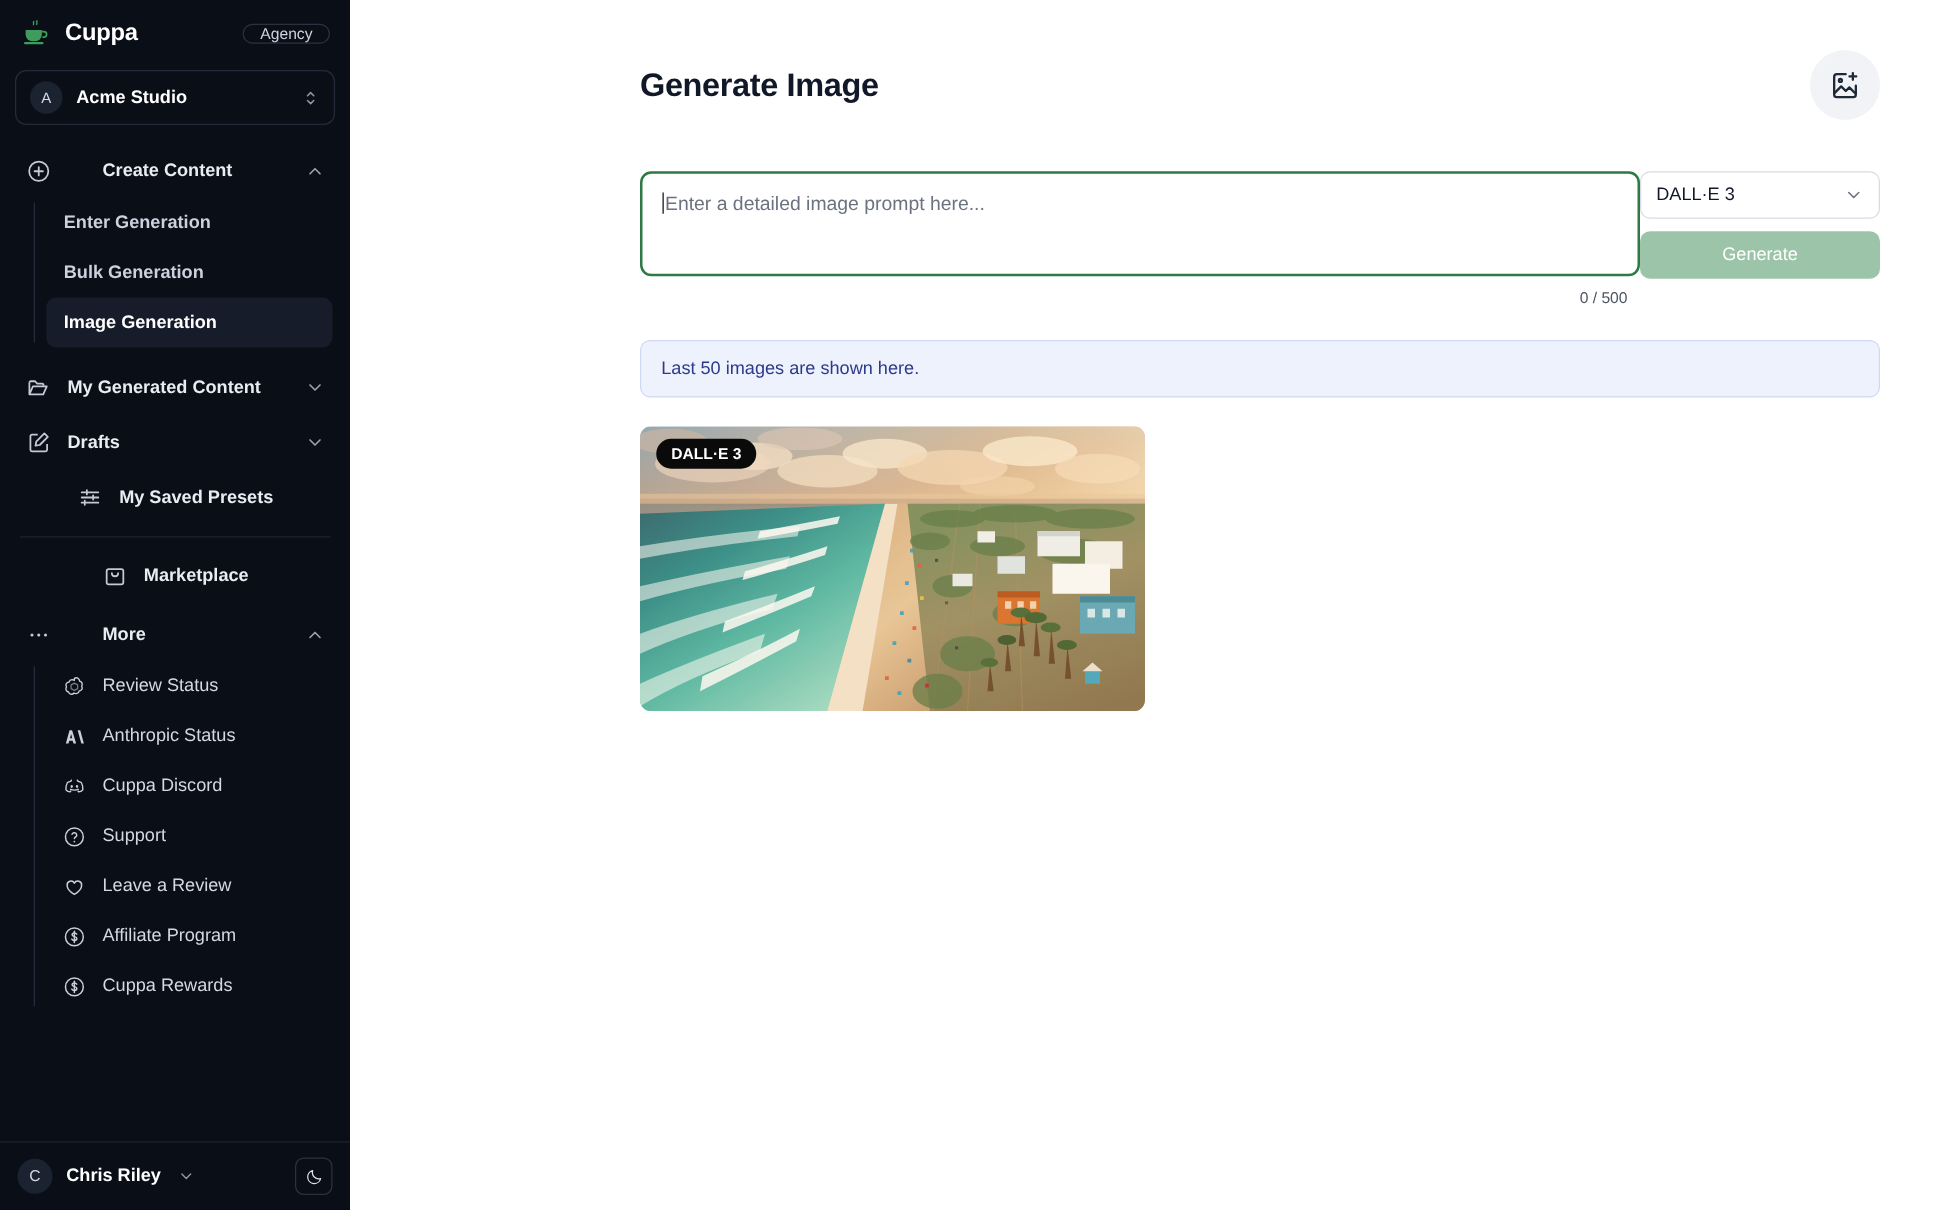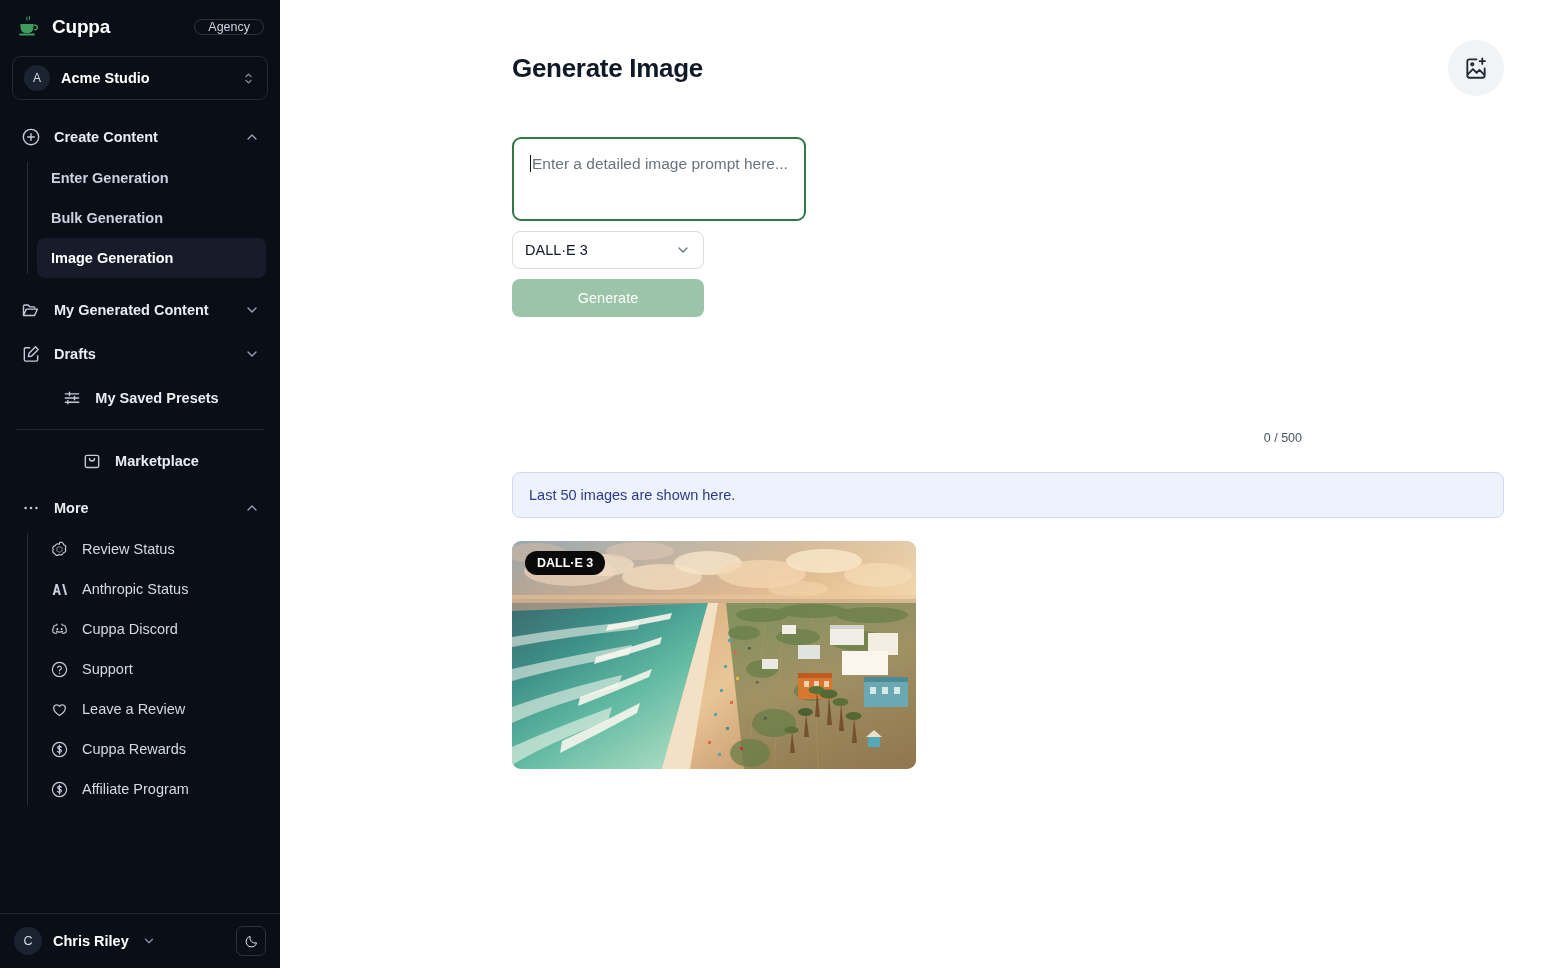--- a/index.html
+++ b/index.html
@@ -53,21 +53,21 @@
   .sb-org-caret { margin-left: auto; color: #8d96a6; display:flex; }
 
   .sb-scroll { flex: 1 1 auto; overflow: hidden; padding-top: 2px; }
 
   .nav-group-head {
     display: flex; align-items: center; gap: 13px;
     height: 42px; margin: 0 12px; padding: 0 8px;
     border-radius: 8px; cursor: pointer;
   }
   .nav-group-head .ic { width: 21px; height: 21px; flex:0 0 21px; color:#c3cad6; display:flex; align-items:center; justify-content:center;}
-  .nav-group-head .lbl { color: #e9ecf1; font-size: 14.5px; font-weight: bold; }
+  .nav-group-head .lbl { color: #e9ecf1; font-size: 14.5px; font-weight: bold; margin-left: 28px; }
   .nav-group-head .chev { margin-left: auto; color: #9aa3b2; display:flex; }
 
   .nav-sub { position: relative; margin-left: 27px; padding-left: 0; }
   .nav-sub::before {
     content: ""; position: absolute; left: 0; top: 4px; bottom: 4px;
     width: 1px; background: #252d3c;
   }
   .nav-sub-item {
     margin-left: 10px; margin-right: 14px;
     height: 40px; display: flex; align-items: center;
@@ -119,21 +119,21 @@
   .page-title { font-size: 26px; font-weight: bold; color: #111827; letter-spacing: -0.3px; }
   .head-icon-btn {
     margin-left: auto; width: 56px; height: 56px;
     border-radius: 50%; background: #f1f3f6;
     display: flex; align-items: center; justify-content: center;
     color: #1f2937; cursor: pointer;
   }
 
   .content { padding: 41px 56px 0 232px; }
 
-  .prompt-row { display: flex; gap: 10px; align-items: flex-start; flex-direction: column; }
+  .prompt-row { display: flex; align-items: flex-start; }
   .prompt-box {
     flex: 1 1 auto;
     height: 84px;
     border: 2px solid #2d7a44;
     border-radius: 9px;
     padding: 15px 16px;
     font-size: 15.5px;
     color: #6b7280;
     background: #fff;
     position: relative;
@@ -370,32 +370,32 @@
         </div>
 
         <div class="nav-sub-item with-icon">
           <span class="ic">
             <svg viewBox="0 0 24 24" width="19" height="19" fill="none" stroke="currentColor" stroke-width="1.5">
               <circle cx="12" cy="12" r="9"></circle>
               <path d="M14.4 9.3c-.5-.8-1.4-1.2-2.4-1.2-1.3 0-2.3.7-2.3 1.8 0 2.4 4.8 1.3 4.8 3.8 0 1.2-1.1 1.9-2.5 1.9-1.1 0-2.1-.4-2.6-1.3" stroke-linecap="round"></path>
               <path d="M12 6.3v11.4" stroke-linecap="round"></path>
             </svg>
           </span>
-          <span>Cuppa Rewards</span>
+          <span>Affiliate Program</span>
         </div>
 
         <div class="nav-sub-item with-icon">
           <span class="ic">
             <svg viewBox="0 0 24 24" width="19" height="19" fill="none" stroke="currentColor" stroke-width="1.5">
               <circle cx="12" cy="12" r="9"></circle>
               <path d="M14.4 9.3c-.5-.8-1.4-1.2-2.4-1.2-1.3 0-2.3.7-2.3 1.8 0 2.4 4.8 1.3 4.8 3.8 0 1.2-1.1 1.9-2.5 1.9-1.1 0-2.1-.4-2.6-1.3" stroke-linecap="round"></path>
               <path d="M12 6.3v11.4" stroke-linecap="round"></path>
             </svg>
           </span>
-          <span>Affiliate Program</span>
+          <span>Cuppa Rewards</span>
         </div>
 
       </div>
     </div>
 
     <div class="sb-footer">
       <span class="sb-user-avatar">C</span>
       <span class="sb-user-name">Chris Riley</span>
       <span class="sb-user-caret">
         <svg viewBox="0 0 24 24" width="14" height="14" fill="none" stroke="currentColor" stroke-width="2" stroke-linecap="round" stroke-linejoin="round">

